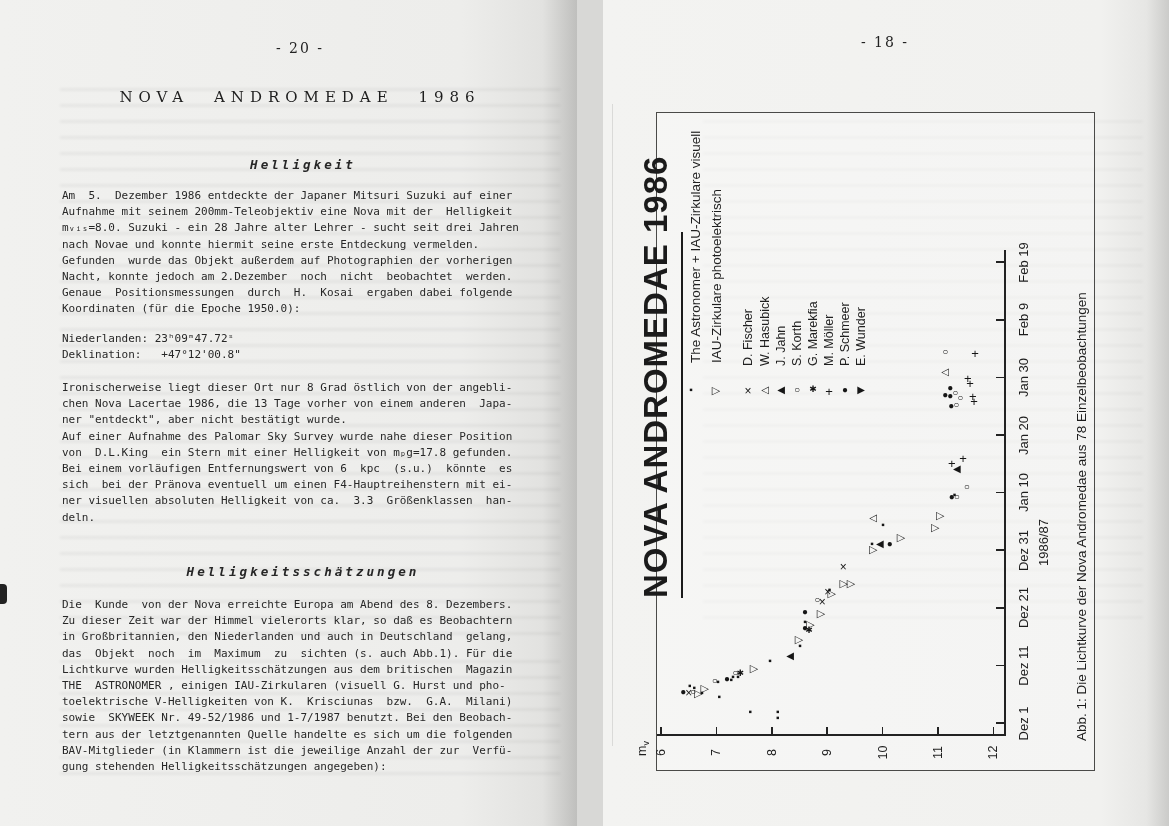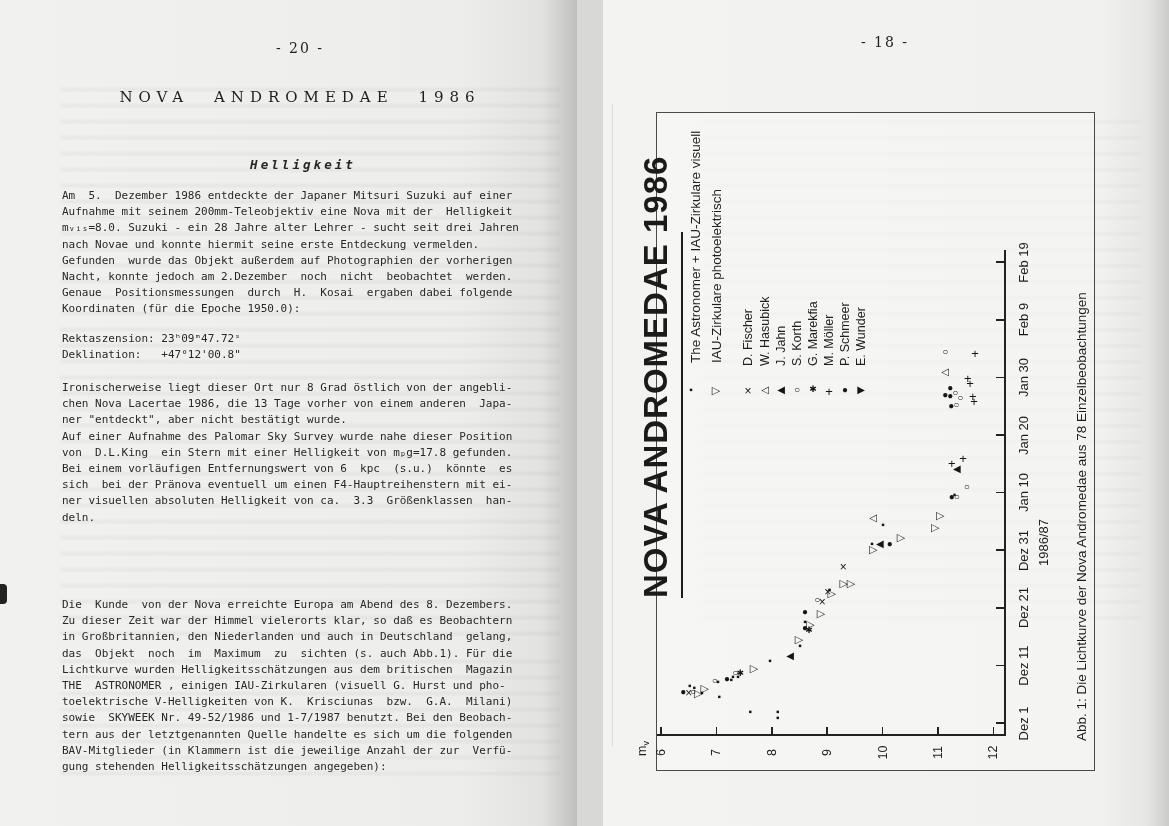--- a/index.html
+++ b/index.html
@@ -44,24 +44,25 @@
   <div class="abs bleed" style="left:60px;top:660px;width:500px;height:120px"></div>
 
   <div class="abs pageno center" style="left:230px;top:40px;width:140px">- 20 -</div>
 
   <div class="abs doc-title center" style="left:60px;top:88px;width:480px">NOVA ANDROMEDAE 1986</div>
 
   <div class="abs tw h-italic center" style="left:62px;top:157px;width:482px">Helligkeit</div>
 
   <div class="abs tw" style="left:62px;top:188px"><div class="tw-line">Am  5.  Dezember 1986 entdeckte der Japaner Mitsuri Suzuki auf einer</div><div class="tw-line">Aufnahme mit seinem 200mm-Teleobjektiv eine Nova mit der  Helligkeit</div><div class="tw-line">mᵥᵢₛ=8.0. Suzuki - ein 28 Jahre alter Lehrer - sucht seit drei Jahren</div><div class="tw-line">nach Novae und konnte hiermit seine erste Entdeckung vermelden.</div><div class="tw-line">Gefunden  wurde das Objekt außerdem auf Photographien der vorherigen</div><div class="tw-line">Nacht, konnte jedoch am 2.Dezember  noch  nicht  beobachtet  werden.</div><div class="tw-line">Genaue  Positionsmessungen  durch  H.  Kosai  ergaben dabei folgende</div><div class="tw-line">Koordinaten (für die Epoche 1950.0):</div></div>
 
-  <div class="abs tw" style="left:62px;top:331px"><div class="tw-line">Rektaszension: 23ʰ09ᵐ47.72ˢ</div><div class="tw-line">Deklination:   +47°12'00.8"</div></div>
+  <div class="abs tw" style="left:62px;top:331px"><div class="tw-line">Niederlanden: 23ʰ09ᵐ47.72ˢ</div><div class="tw-line">Deklination:   +47°12'00.8"</div></div>
 
   <div class="abs tw" style="left:62px;top:380px"><div class="tw-line">Ironischerweise liegt dieser Ort nur 8 Grad östlich von der angebli-</div><div class="tw-line">chen Nova Lacertae 1986, die 13 Tage vorher von einem anderen  Japa-</div><div class="tw-line">ner "entdeckt", aber nicht bestätigt wurde.</div><div class="tw-line">Auf einer Aufnahme des Palomar Sky Survey wurde nahe dieser Position</div><div class="tw-line">von  D.L.King  ein Stern mit einer Helligkeit von mₚg=17.8 gefunden.</div><div class="tw-line">Bei einem vorläufigen Entfernungswert von 6  kpc  (s.u.)  könnte  es</div><div class="tw-line">sich  bei der Pränova eventuell um einen F4-Hauptreihenstern mit ei-</div><div class="tw-line">ner visuellen absoluten Helligkeit von ca.  3.3  Größenklassen  han-</div><div class="tw-line">deln.</div></div>
 
+  <div class="abs tw h-italic center" style="left:62px;top:564px;width:482px">Helligkeitsschätzungen</div>
 
   <div class="abs tw" style="left:62px;top:597px"><div class="tw-line">Die  Kunde  von der Nova erreichte Europa am Abend des 8. Dezembers.</div><div class="tw-line">Zu dieser Zeit war der Himmel vielerorts klar, so daß es Beobachtern</div><div class="tw-line">in Großbritannien, den Niederlanden und auch in Deutschland  gelang,</div><div class="tw-line">das  Objekt  noch  im  Maximum  zu  sichten (s. auch Abb.1). Für die</div><div class="tw-line">Lichtkurve wurden Helligkeitsschätzungen aus dem britischen  Magazin</div><div class="tw-line">THE  ASTRONOMER , einigen IAU-Zirkularen (visuell G. Hurst und pho-</div><div class="tw-line">toelektrische V-Helligkeiten von K.  Krisciunas  bzw.  G.A.  Milani)</div><div class="tw-line">sowie  SKYWEEK Nr. 49-52/1986 und 1-7/1987 benutzt. Bei den Beobach-</div><div class="tw-line">tern aus der letztgenannten Quelle handelte es sich um die folgenden</div><div class="tw-line">BAV-Mitglieder (in Klammern ist die jeweilige Anzahl der zur  Verfü-</div><div class="tw-line">gung stehenden Helligkeitsschätzungen angegeben):</div></div>
 
   <div class="abs" style="left:0;top:584px;width:7px;height:20px;background:#222;border-radius:0 4px 4px 0"></div>
 </div>
 
 <div id="gutter" class="abs"></div>
 
 <div id="right-page" class="abs">
   <div class="abs bleed" style="left:100px;top:120px;width:440px;height:500px;opacity:.3"></div>

